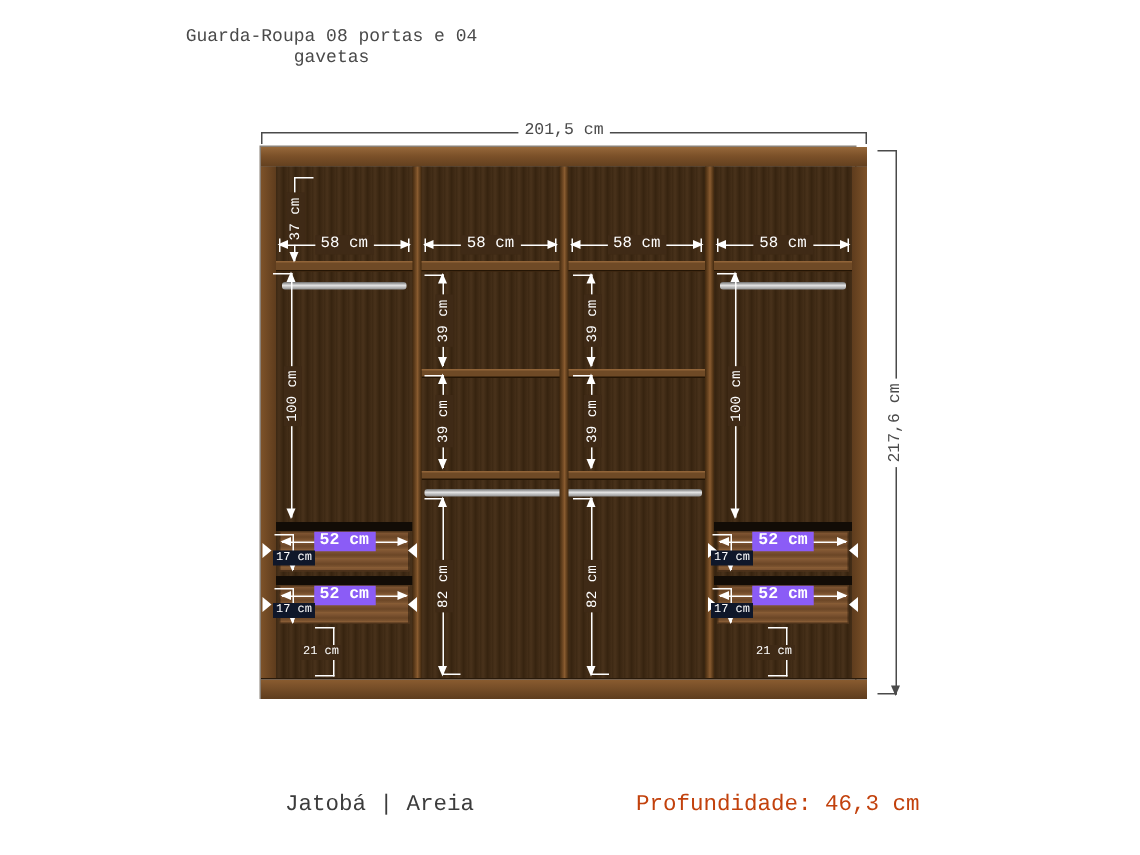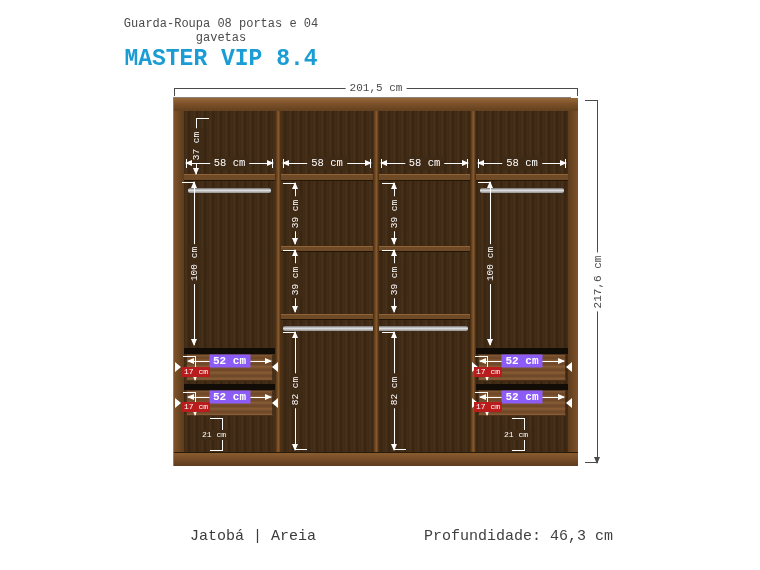--- a/index.html
+++ b/index.html
@@ -4,21 +4,21 @@
 <style>
   html,body{margin:0;padding:0;background:#fff}
   .page{position:relative;width:760px;height:570px;background:#ffffff;overflow:hidden;
         font-family:Liberation Mono, monospace;}
   
   .hdr{position:absolute;left:100px;top:18px;width:242px;text-align:center}
   .sub{font-size:12px;color:#4a4a4a;line-height:1.15}
   .ttl{font-size:23px;font-weight:bold;color:#1a9cd4;line-height:1.05;margin-top:1px}
   
   .ftr-finish{position:absolute;left:190px;top:528px;font-size:15px;color:#3c3c3c}
-  .ftr-depth{position:absolute;left:424px;top:528px;font-size:15px;color:#404040}
+  .ftr-depth{position:absolute;left:424px;top:528px;font-size:15px;color:#c2410c}
   
   .ward{position:absolute;left:174px;top:98px;width:396px;height:367px;
         box-shadow:0 0 0 1px rgba(42,26,9,.55)}
   .panel{position:absolute}
   .p-top{background:linear-gradient(180deg,#96683a 0%,#7c5129 45%,#63401f 100%);border-bottom:1px solid #261604}
   .p-side-l{background:linear-gradient(90deg,#7d5229,#5e3c1d)}
   .p-side-r{background:linear-gradient(270deg,#7d5229,#5e3c1d)}
   .p-base{background:linear-gradient(180deg,#8a5c30,#5e3c1d);border-top:1px solid #2a1a0a}
   .inter{position:absolute;background:repeating-linear-gradient(90deg,#3c2813 0px,#49321b 2px,#372410 5px,#442e18 8px)}
   .divd{position:absolute;background:linear-gradient(90deg,#42290f,#7a5028 45%,#8a5c30 55%,#42290f)}
@@ -43,36 +43,35 @@
   .i-bt{right:0;bottom:0;width:13px;height:1px;background:#fff}
   .i-bf{left:0;bottom:0;width:12px;height:1px;background:#fff}
   .i-etl{left:0;top:-4px;width:1px;height:9px;background:#fff}
   .i-etr{right:0;top:-4px;width:1px;height:9px;background:#fff}
   .i-etd{top:0;width:1px;height:8px;background:#4a4a4a}
   .vlab{position:absolute;left:1px;top:50%;transform:translate(-50%,-50%) rotate(-90deg);
         color:#fff;font-size:9.5px;line-height:1;white-space:nowrap;background:#3f2a16;padding:1px 3px}
   .hlab{position:absolute;left:50%;top:0;transform:translate(-50%,-50%);
         color:#fff;font-size:10.5px;line-height:1;white-space:nowrap;background:#3f2a16;padding:1px 4px}
   .onface .hlab{background:#8b5cf6;font-weight:bold;font-size:11px}
-  .slab{position:absolute;z-index:7;color:#fff;font-size:8px;line-height:1;background:#b91c1c;padding:1px 2px;white-space:nowrap}
+  .slab{position:absolute;z-index:7;color:#fff;font-size:8px;line-height:1;background:#0f172a;padding:1px 2px;white-space:nowrap}
   .slab.oni{background:#3f2a16}
   
   .gray.vdim,.gray.hdim{background:#4a4a4a}
   .gray .i-tt,.gray .i-bt,.gray .i-etl,.gray .i-etr{background:#4a4a4a}
   .gray .i-ad{border-top-color:#4a4a4a}
   .gray .vlab,.gray .hlab{background:#fff;color:#4a4a4a;font-size:11px}
 </style>
 </head>
 <body>
 
 <div class="page">
 
   <div class="hdr">
     <div class="sub">Guarda-Roupa 08 portas e 04 gavetas</div>
-    <div class="ttl">MASTER VIP 8.4</div>
   </div>
 
   <div class="hdim gray" style="left:174px;top:88px;width:404px;">
     <i class="i-etd" style="left:0"></i>
     <i class="i-etd" style="right:0"></i>
     <span class="hlab">201,5 cm</span>
   </div>
 
   <div class="vdim gray" style="left:597px;top:100px;height:363px;">
     <i class="i-tt"></i>

